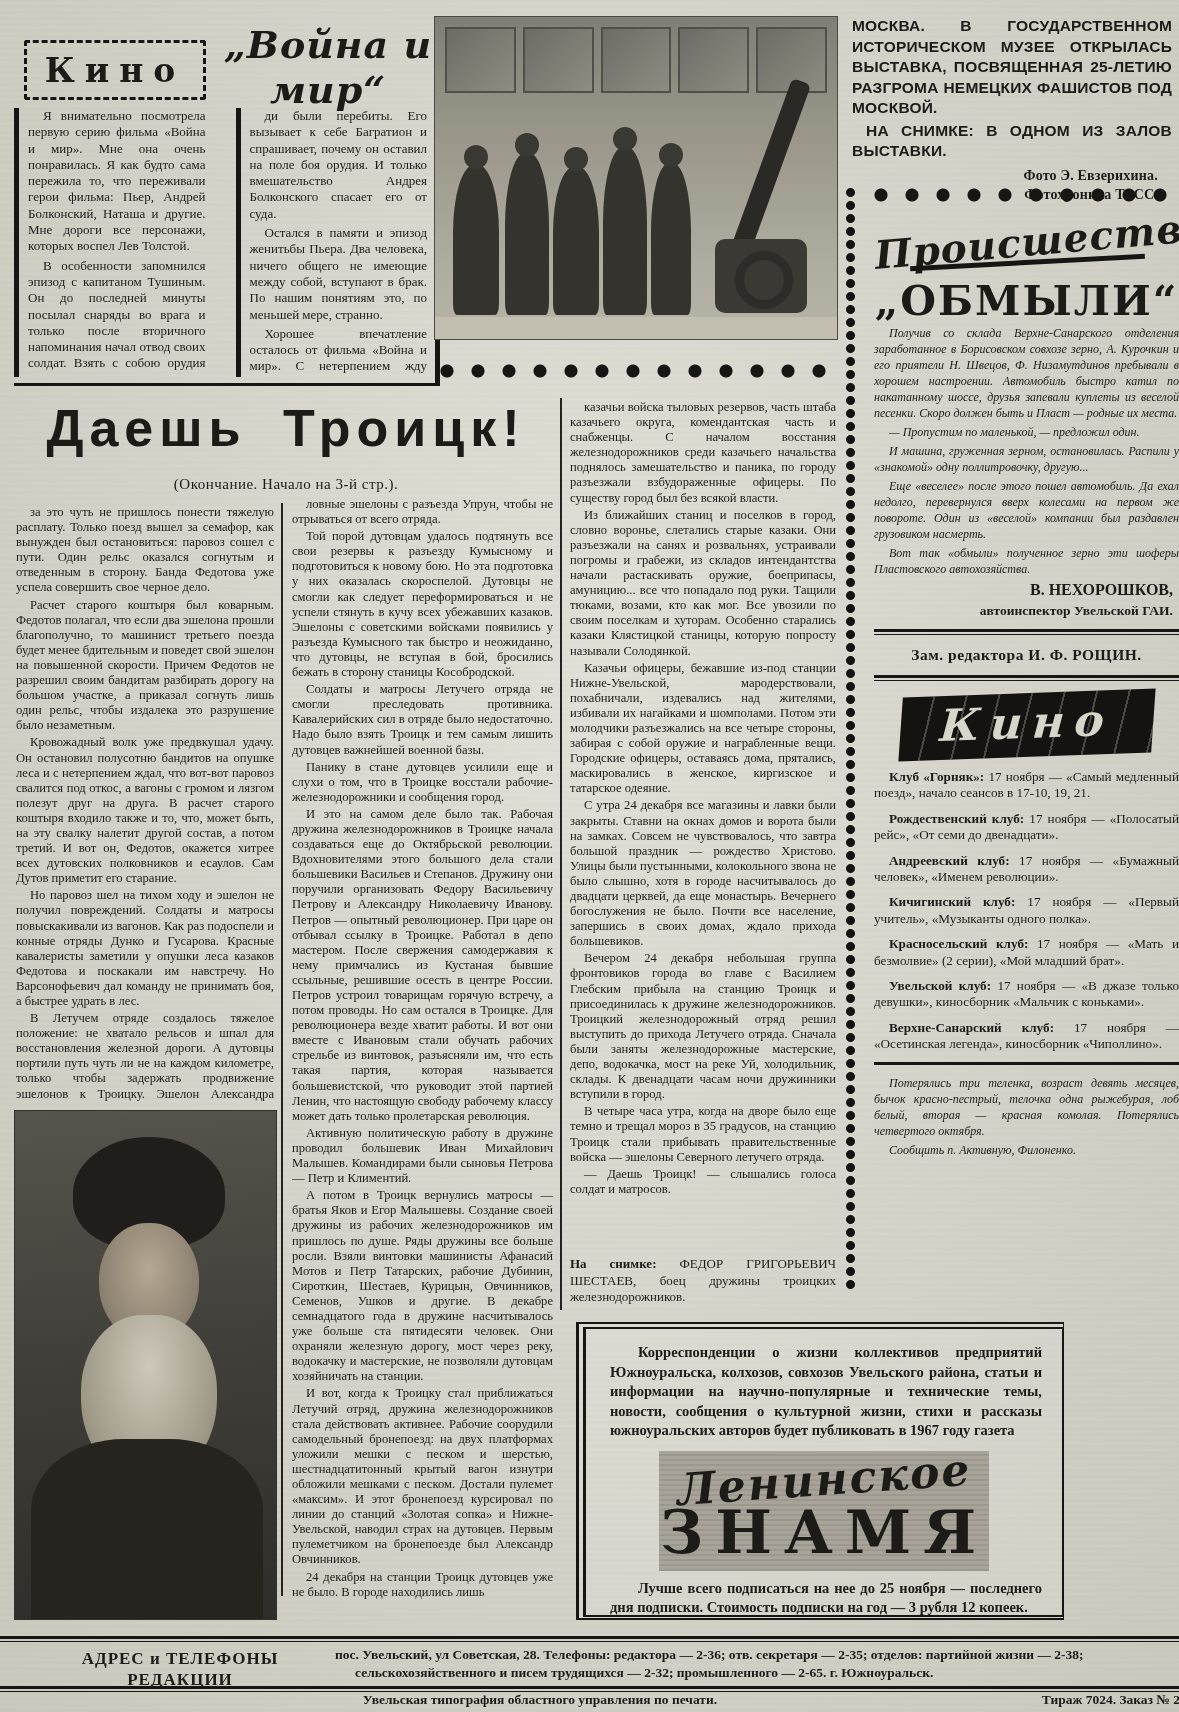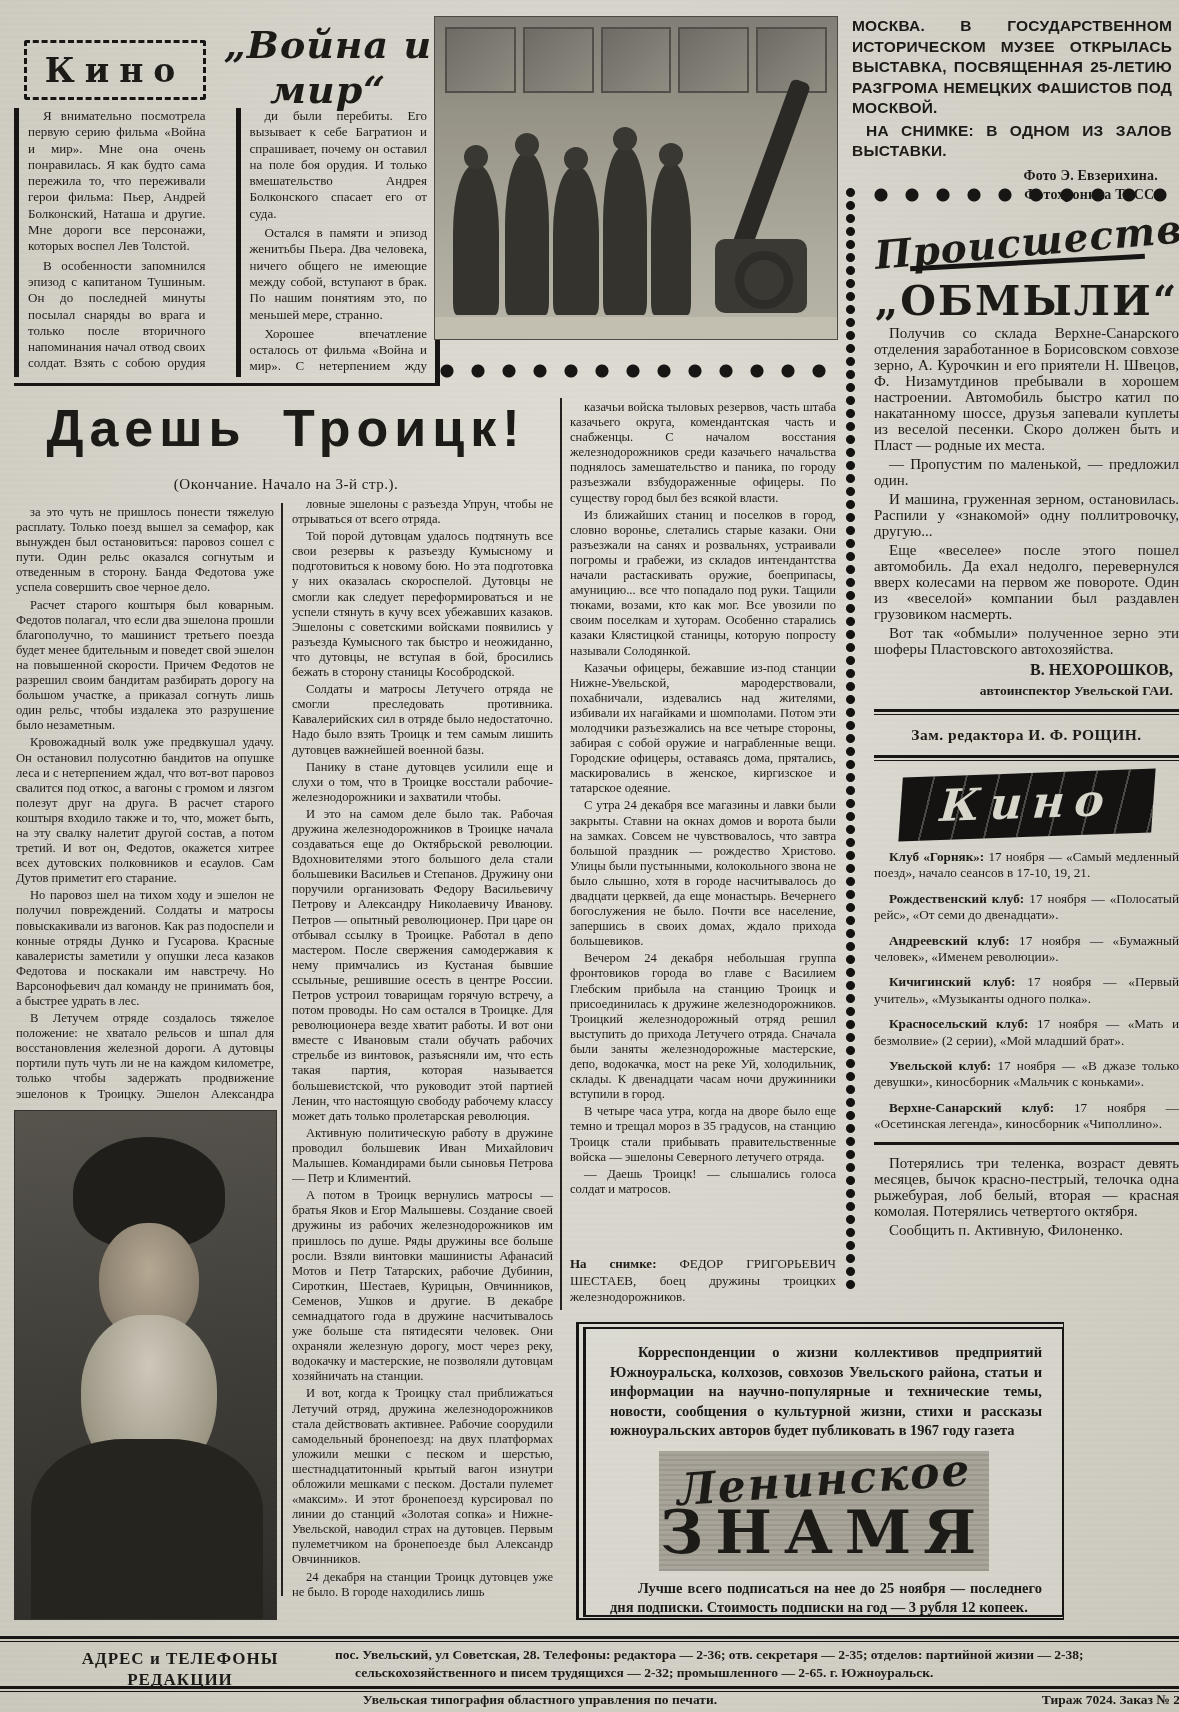--- a/index.html
+++ b/index.html
@@ -49,21 +49,21 @@
   .mcap p { margin-bottom:2px; }
   .mcap .snimke { text-indent:14px; }
   .mcap-credit { font-family:"Liberation Serif", serif; font-weight:bold; font-size:14px;
     text-align:right; padding-right:14px; line-height:19px; margin-top:4px; }
   
   .rcol { padding-left:28px; }
   .rubric { font-family:"DejaVu Serif", serif; font-style:italic; font-weight:bold;
     font-size:39px; transform:rotate(-5deg); letter-spacing:1px; width:max-content; }
   .rubric-swash { width:235px; height:5px; background:#171614; transform:rotate(-3deg); margin:-2px 0 12px 36px; }
   .obmyli { font-family:"DejaVu Serif", serif; font-weight:bold; font-size:41px; letter-spacing:2px; text-align:center; }
-  .ncol { font-size:15px; line-height:16px; text-align:justify; }
+  .ncol { font-size:12px; line-height:16px; text-align:justify;font-style:italic; }
   .ncol p { text-indent:15px; margin-bottom:3px; }
   .editor-line { font-weight:bold; font-size:15.5px; text-align:center; letter-spacing:.5px; padding:9px 0; }
   .kino-logo { width:252px; height:64px; margin:12px auto; background:#141312;
     background-image:repeating-linear-gradient(100deg, transparent 0 30px, rgba(216,213,202,.28) 30px 32px);
     transform:skewX(-6deg) rotate(-2deg); color:#d8d5ca; text-align:center;
     font-family:"DejaVu Serif", serif; font-style:italic; font-weight:bold; font-size:44px;
     line-height:60px; letter-spacing:10px; }
   .listing { font-size:13.2px; line-height:16.4px; text-align:justify; text-indent:15px; margin-bottom:9px; }
   .listing .club { font-weight:bold; }
   
@@ -219,21 +219,21 @@
       <p>Расчет старого коштыря был коварным. Федотов полагал, что если два эшелона прошли благополучно, то машинист третьего поезда будет менее бдительным и поведет свой эшелон на повышенной скорости. Причем Федотов не разрешил своим бандитам разбирать дорогу на большом участке, а приказал согнуть лишь один рельс, чтобы издалека это разрушение было незаметным.</p>
       <p>Кровожадный волк уже предвкушал удачу. Он остановил полусотню бандитов на опушке леса и с нетерпением ждал, что вот-вот паровоз свалится под откос, а вагоны с громом и лязгом полезут друг на друга. В расчет старого коштыря входило также и то, что, может быть, на эту свалку налетит другой состав, а потом третий. И вот он, Федотов, окажется хитрее всех дутовских полковников и есаулов. Сам Дутов приметит его старание.</p>
       <p>Но паровоз шел на тихом ходу и эшелон не получил повреждений. Солдаты и матросы повыскакивали из вагонов. Как раз подоспели и конные отряды Дунко и Гусарова. Красные кавалеристы заметили у опушки леса казаков Федотова и поскакали им навстречу. Но Варсонофьевич дал команду не принимать боя, а быстрее удрать в лес.</p>
       <p>В Летучем отряде создалось тяжелое положение: не хватало рельсов и шпал для восстановления железной дороги. А дутовцы портили путь чуть ли не на каждом километре, только чтобы задержать продвижение эшелонов к Троицку. Эшелон Александра Пенурова простоял возле станции Нижне-Увельской, пока восстанавливали путь и налаживали паровоз, целых пять часов. В это время не могли двигаться вперед и го-</p>
     </div>
 
   <div class="abs body-col" style="left:292px; top:497px; width:261px; height:1134px;">
       <p>ловные эшелоны с разъезда Упрун, чтобы не отрываться от всего отряда.</p>
       <p>Той порой дутовцам удалось подтянуть все свои резервы к разъезду Кумысному и подготовиться к новому бою. Но эта подготовка у них оказалась скороспелой. Дутовцы не смогли как следует переформироваться и не успели стянуть в кучу всех убежавших казаков. Эшелоны с советскими войсками появились у разъезда Кумысного так быстро и неожиданно, что дутовцы, не вступая в бой, бросились бежать в сторону станицы Кособродской.</p>
       <p>Солдаты и матросы Летучего отряда не смогли преследовать противника. Кавалерийских сил в отряде было недостаточно. Надо было взять Троицк и тем самым лишить дутовцев важнейшей военной базы.</p>
-      <p>Панику в стане дутовцев усилили еще и слухи о том, что в Троицке восстали рабочие-железнодорожники и захватили чтобы.</p>
+      <p>Панику в стане дутовцев усилили еще и слухи о том, что в Троицке восстали рабочие-железнодорожники и сообщения город.</p>
       <p>И это на самом деле было так. Рабочая дружина железнодорожников в Троицке начала создаваться еще до Октябрьской революции. Вдохновителями этого большого дела стали большевики Васильев и Степанов. Дружину они поручили организовать Федору Васильевичу Петрову и Александру Николаевичу Иванову. Петров — опытный революционер. При царе он отбывал ссылку в Троицке. Работал в депо мастером. После свержения самодержавия к нему примчались из Кустаная бывшие ссыльные, решившие осесть в центре России. Петров устроил товарищам горячую встречу, а потом проводы. Но сам остался в Троицке. Для революционера везде хватит работы. И вот они вместе с Ивановым стали обучать рабочих стрельбе из винтовок, разъясняли им, что есть такая партия, которая называется большевистской, что руководит этой партией Ленин, что настоящую свободу рабочему классу может дать только пролетарская революция.</p>
       <p>Активную политическую работу в дружине проводил большевик Иван Михайлович Малышев. Командирами были сыновья Петрова — Петр и Климентий.</p>
       <p>А потом в Троицк вернулись матросы — братья Яков и Егор Малышевы. Создание своей дружины из рабочих железнодорожников им пришлось по душе. Ряды дружины все больше росли. Взяли винтовки машинисты Афанасий Мотов и Петр Татарских, рабочие Дубинин, Сироткин, Шестаев, Курицын, Овчинников, Семенов, Ушков и другие. В декабре семнадцатого года в дружине насчитывалось уже больше ста пятидесяти человек. Они охраняли железную дорогу, мост через реку, водокачку и мастерские, не позволяли дутовцам хозяйничать на станции.</p>
       <p>И вот, когда к Троицку стал приближаться Летучий отряд, дружина железнодорожников стала действовать активнее. Рабочие соорудили самодельный бронепоезд: на двух платформах уложили мешки с песком и шерстью, шестнадцатитонный крытый вагон изнутри обложили мешками с песком. Достали пулемет «максим». И этот бронепоезд курсировал по линии до станций «Золотая сопка» и Нижне-Увельской, наводил страх на дутовцев. Первым пулеметчиком на бронепоезде был Александр Овчинников.</p>
       <p>24 декабря на станции Троицк дутовцев уже не было. В городе находились лишь</p>
     </div>
 
   <div class="abs body-col" style="left:570px; top:400px; width:266px; height:842px;">
       <p>казачьи войска тыловых резервов, часть штаба казачьего округа, комендантская часть и снабженцы. С началом восстания железнодорожников среди казачьего начальства поднялось замешательство и паника, по городу разъезжали взбудораженные офицеры. По существу город был без всякой власти.</p>
       <p>Из ближайших станиц и поселков в город, словно воронье, слетались старые казаки. Они разъезжали на санях и розвальнях, устраивали погромы и грабежи, из складов интендантства начали растаскивать оружие, боеприпасы, амуницию... все что попадало под руки. Тащили тюками, возами, кто как мог. Все увозили по своим поселкам и хуторам. Особенно старались казаки Клястицкой станицы, которую попросту называли Солодянкой.</p>

